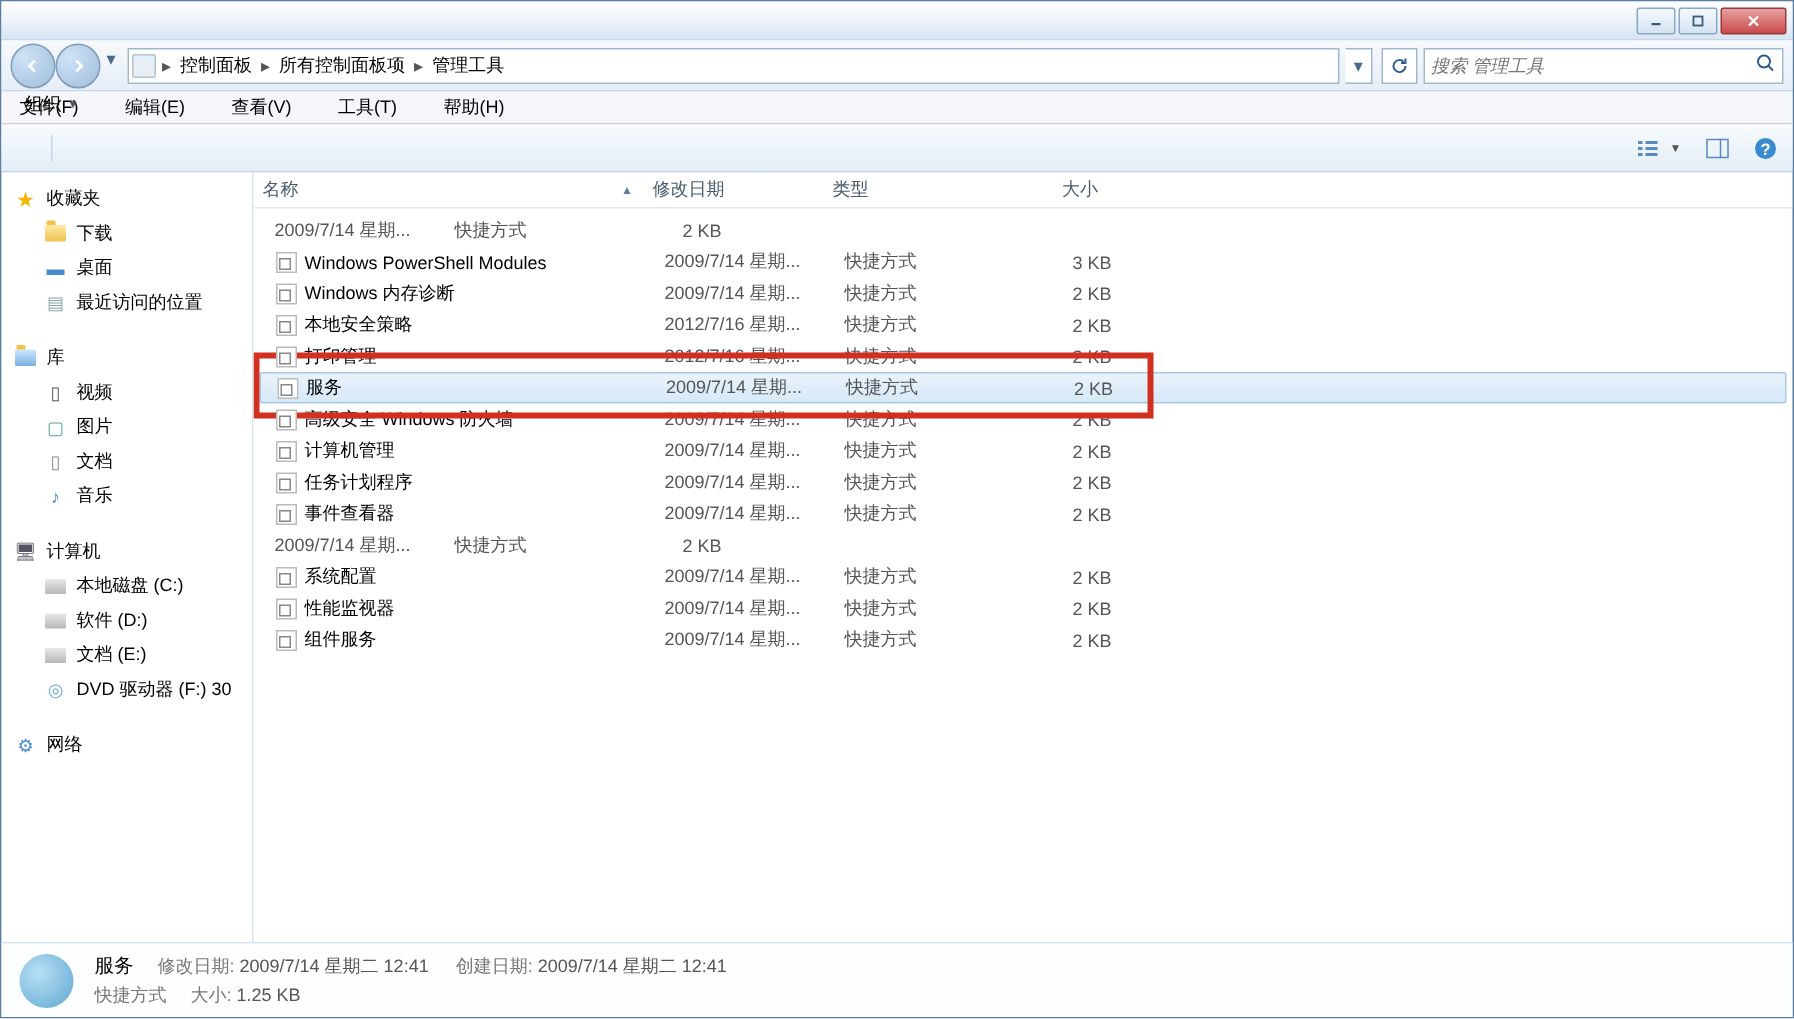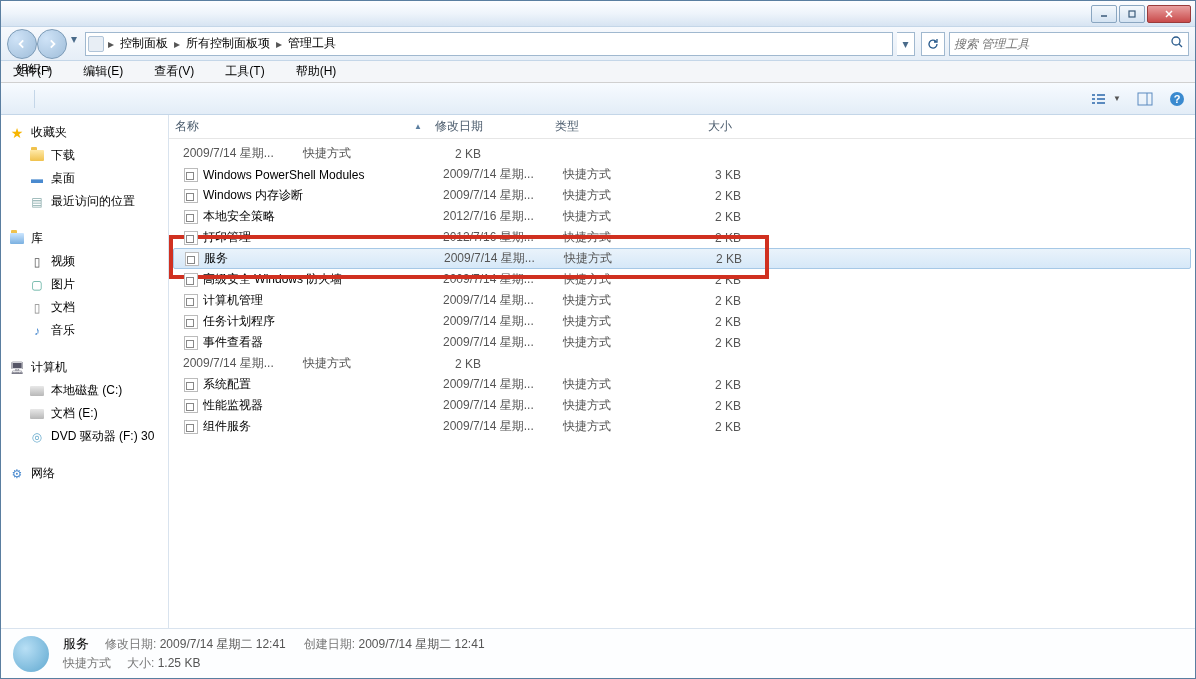--- a/index.html
+++ b/index.html
@@ -237,20 +237,26 @@
         <div class="item">
             <span class="ic">
               <span class="drive"></span>
             </span>
             <span>本地磁盘 (C:)</span>
           </div>
         <div class="item">
             <span class="ic">
               <span class="drive"></span>
             </span>
+            <span>软件 (D:)</span>
+          </div>
+        <div class="item">
+            <span class="ic">
+              <span class="drive"></span>
+            </span>
             <span>文档 (E:)</span>
           </div>
         <div class="item">
             <span class="ic" style="color:#6ac">◎</span>
             <span>DVD 驱动器 (F:) 30</span>
           </div>
       </div>
       <div class="group">
         <div class="ghead">
             <span class="ic" style="color:#4a8acf">⚙</span>

